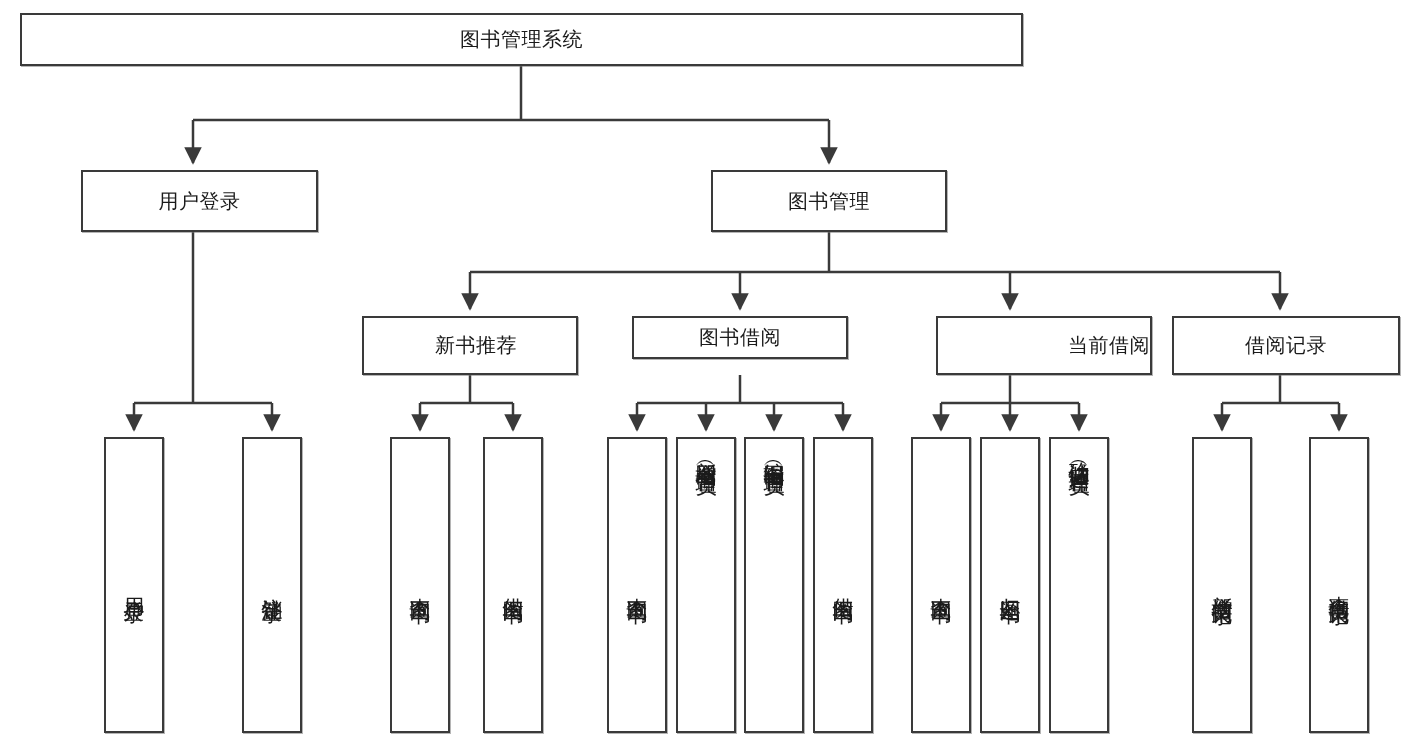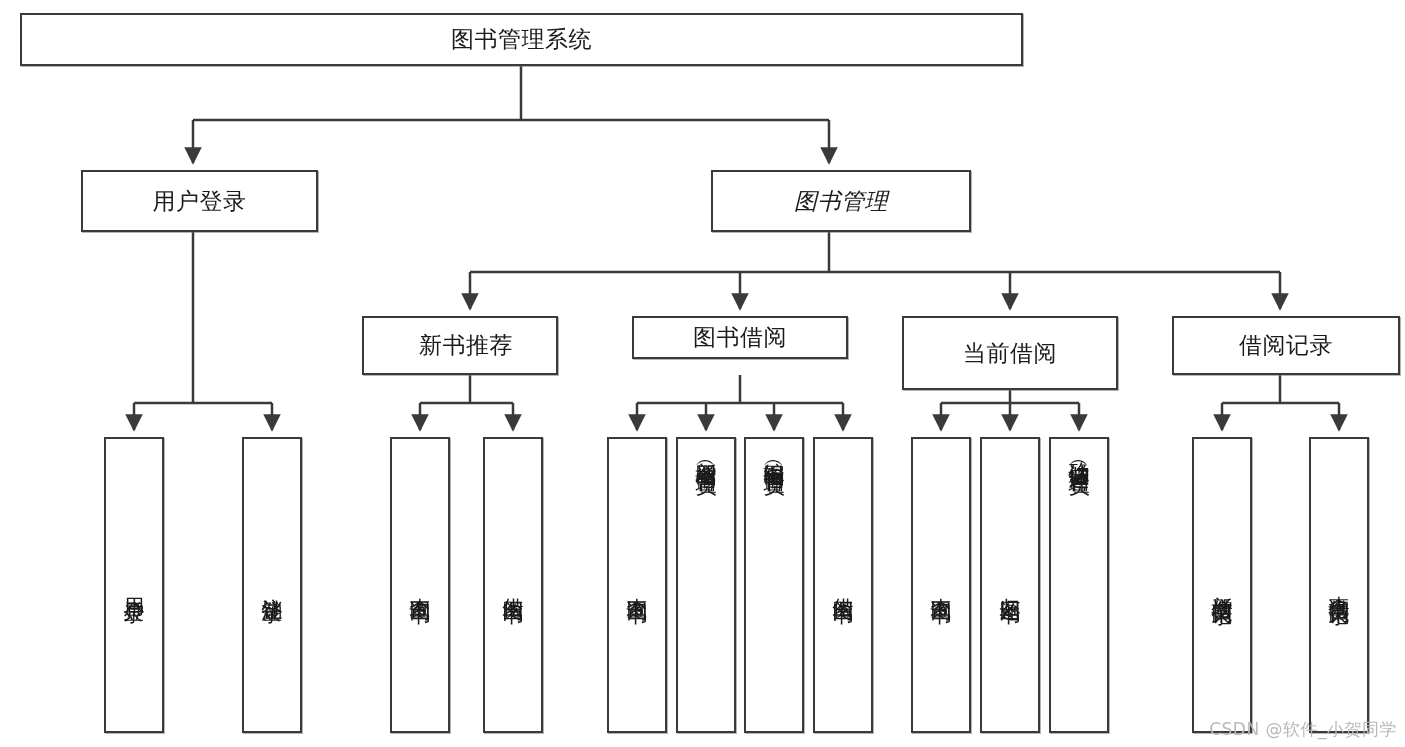--- a/index.html
+++ b/index.html
@@ -23,21 +23,21 @@
     box-sizing:border-box;
     background:#ffffff;
     border:2px solid #3a3a3a;
     box-shadow:1px 1px 0 rgba(120,120,120,.55);
     display:flex;
     align-items:center;
     justify-content:center;
     color:#1b1b1b;
   }
   .node .label{
-    font-size:23px;
+    font-size:20px;
     line-height:1.25;
     letter-spacing:.5px;
     white-space:nowrap;
     color:#1b1b1b;
   }
   .node.leaf .label{
     writing-mode:vertical-rl;
     text-orientation:upright;
     font-size:21px;
     letter-spacing:2px;
@@ -120,31 +120,31 @@
     </g>
   </svg>
 
   <div class="node" style="left:20px;top:13px;width:1003px;height:53px;">
     <span class="label">图书管理系统</span>
   </div>
 
   <div class="node" style="left:81px;top:170px;width:237px;height:62px;">
     <span class="label">用户登录</span>
   </div>
-  <div class="node" style="left:711px;top:170px;width:260px;height:62px;font-style:italic;">
+  <div class="node" style="left:711px;top:170px;width:236px;height:62px;">
     <span class="label">图书管理</span>
   </div>
 
-  <div class="node" style="left:362px;top:316px;width:196px;height:59px;padding-left:12px;">
+  <div class="node" style="left:362px;top:316px;width:216px;height:59px;padding-left:12px;">
     <span class="label">新书推荐</span>
   </div>
   <div class="node" style="left:632px;top:316px;width:216px;height:43px;">
     <span class="label">图书借阅</span>
   </div>
-  <div class="node" style="left:902px;top:316px;width:216px;height:74px;">
+  <div class="node" style="left:936px;top:316px;width:216px;height:59px;justify-content:flex-end;">
     <span class="label">当前借阅</span>
   </div>
   <div class="node" style="left:1172px;top:316px;width:228px;height:59px;">
     <span class="label">借阅记录</span>
   </div>
 
   <div class="node leaf center-v" style="left:104px;top:437px;width:60px;height:296px;">
     <span class="label">用户登录</span>
   </div>
   <div class="node leaf center-v" style="left:242px;top:437px;width:60px;height:296px;">
@@ -181,14 +181,13 @@
     <span class="label">确认归还（管理员）</span>
   </div>
 
   <div class="node leaf center-v" style="left:1192px;top:437px;width:60px;height:296px;">
     <span class="label">新增借阅记录</span>
   </div>
   <div class="node leaf center-v" style="left:1309px;top:437px;width:60px;height:296px;">
     <span class="label">查询借阅记录</span>
   </div>
 
-  <div id="watermark">CSDN @软件_小贺同学</div>
 </div>
 
 </body></html>

